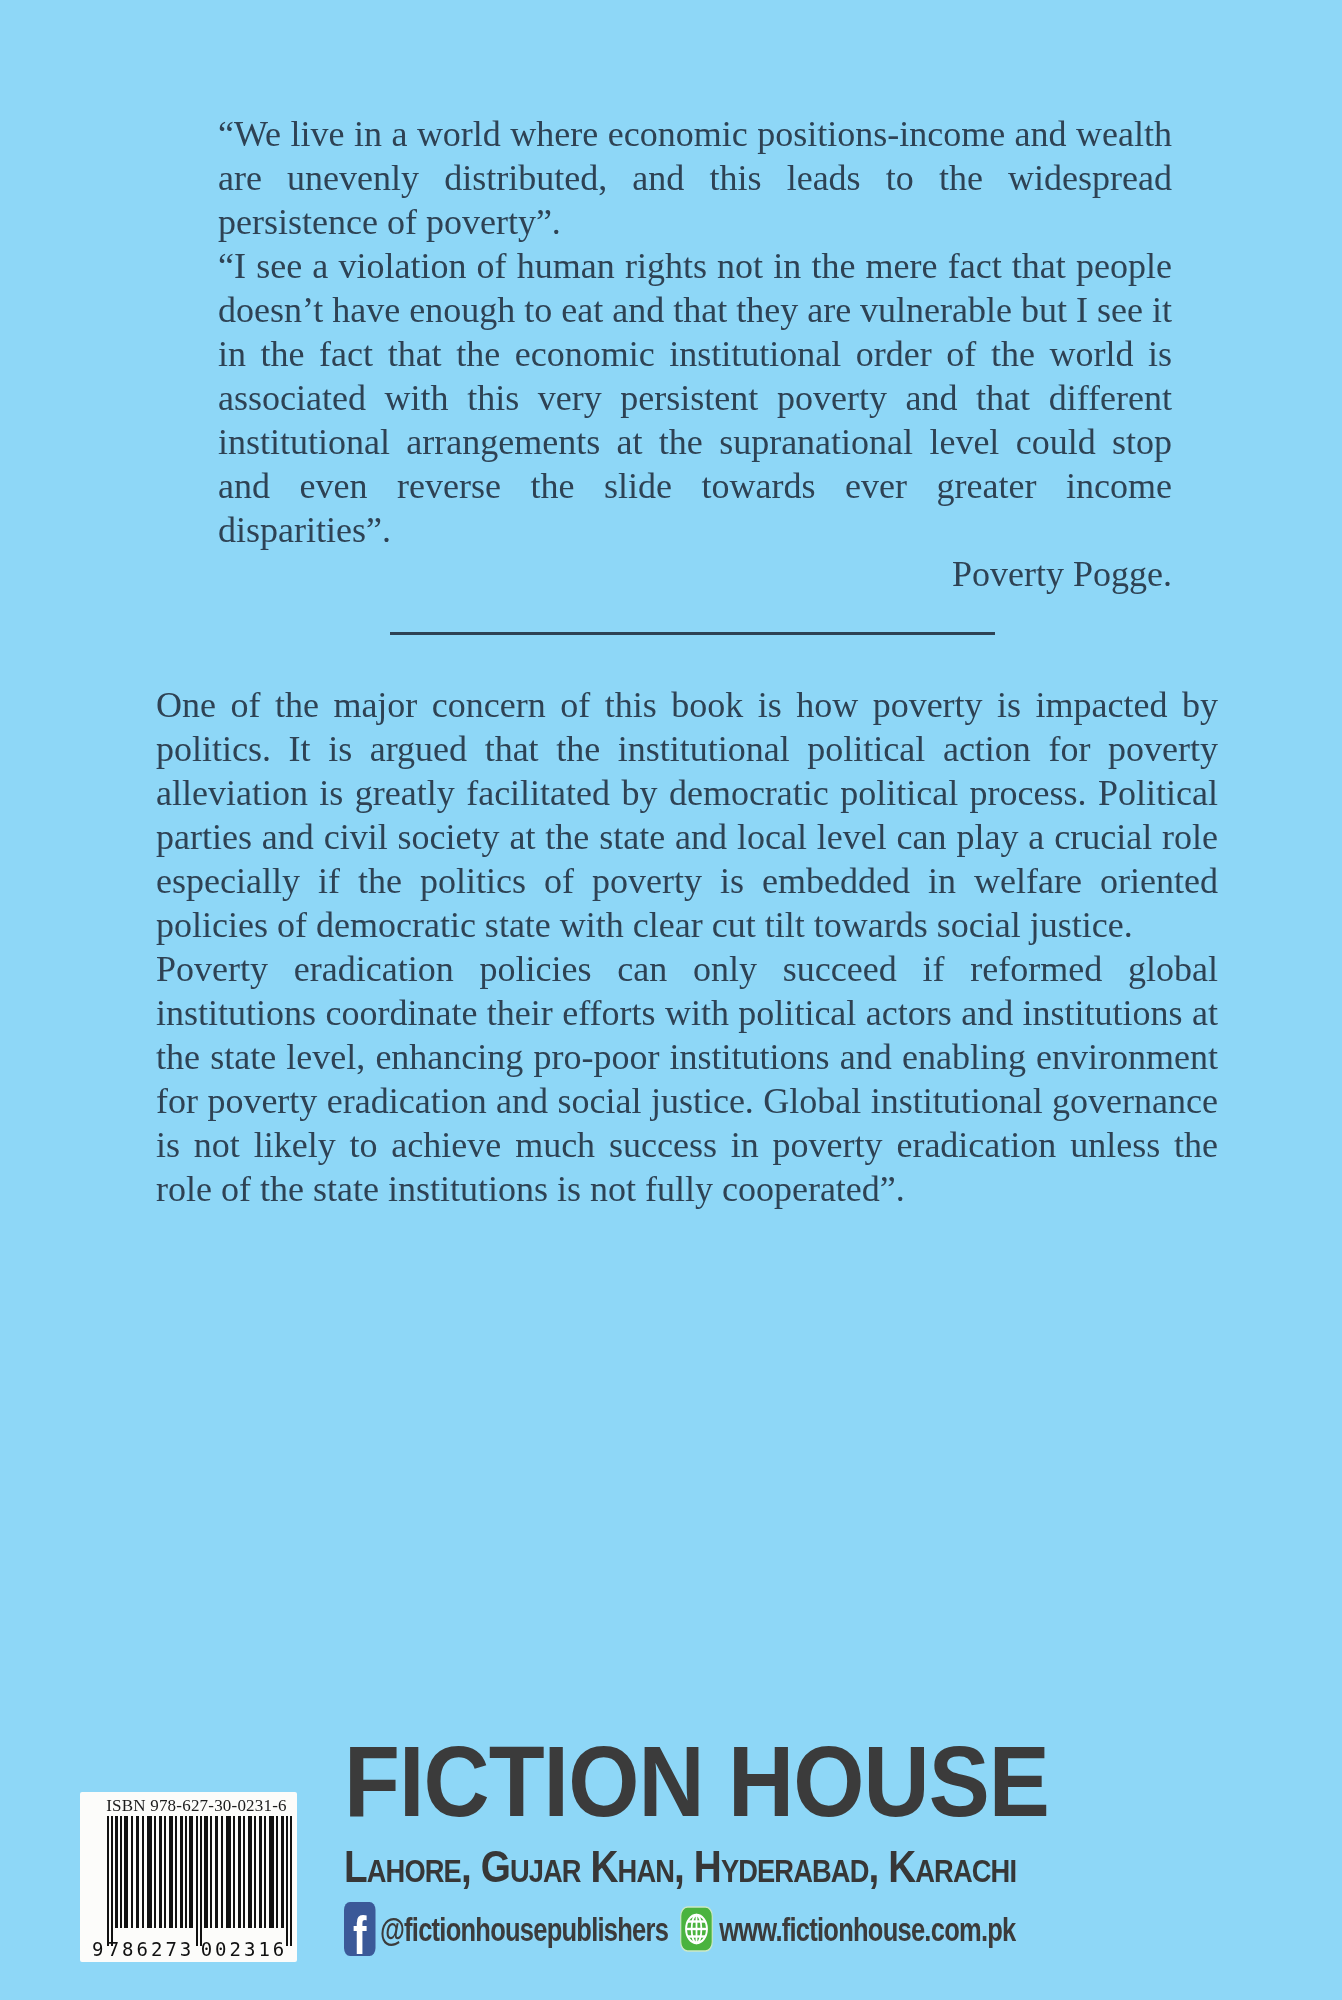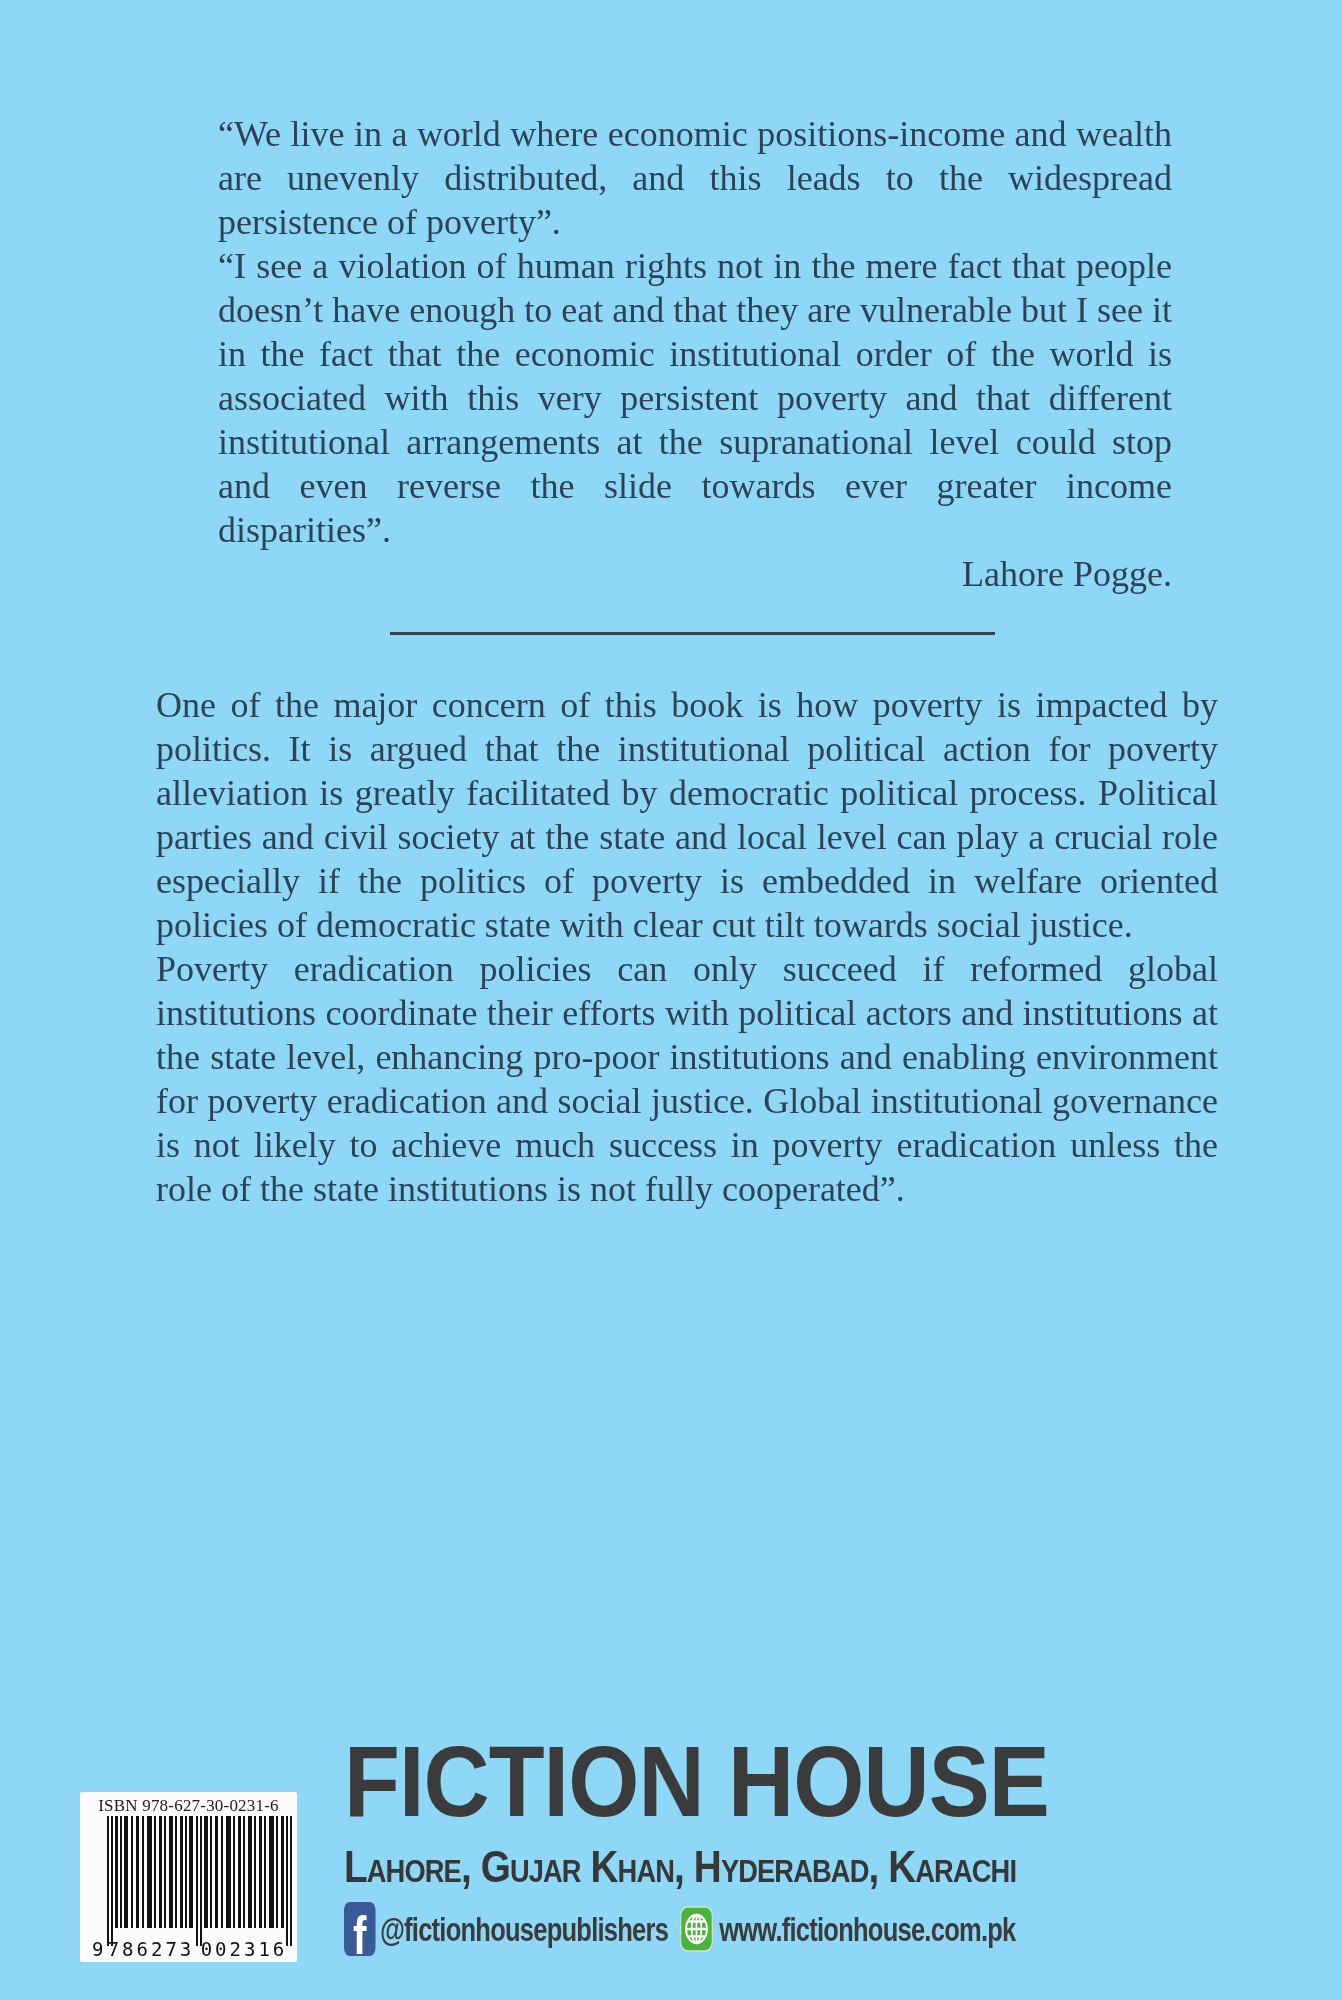--- a/index.html
+++ b/index.html
@@ -49,21 +49,21 @@
     left: 80px;
     top: 1792px;
     width: 217px;
     height: 170px;
     background: #fcfcfa;
     border-radius: 2px;
   }
   .isbn-label {
     position: absolute;
     top: 4px;
-    left: 0;
+    left: 8px;
     width: 100%;
     text-align: center;
     font-family: "Liberation Serif", serif;
     font-size: 17px;
     letter-spacing: 0.2px;
     color: #1c1c1c;
     white-space: nowrap;
   }
   .barcode-svg { position: absolute; left: 4px; top: 24px; }
   .publisher {
@@ -132,21 +132,21 @@
   .globe-icon { flex: 0 0 auto; margin: 0 8px 0 16px; }
 </style>
 </head>
 <body>
 
 <div class="page">
 
   <section class="quote-section">
     <p>“We live in a world where economic positions-income and wealth are unevenly distributed, and this leads to the widespread persistence of poverty”.</p>
     <p>“I see a violation of human rights not in the mere fact that people doesn’t have enough to eat and that they are vulnerable but I see it in the fact that the economic institutional order of the world is associated with this very persistent poverty and that different institutional arrangements at the supranational level could stop and even reverse the slide towards ever greater income disparities”.</p>
-    <p class="attribution">Lahore Pogge.</p>
+    <p class="attribution">Poverty Pogge.</p>
   </section>
 
   <div class="divider-wrap">
     <div class="divider"></div>
   </div>
 
   <section class="description-section">
     <p>One of the major concern of this book is how poverty is impacted by politics. It is argued that the institutional political action for poverty alleviation is greatly facilitated by democratic political process. Political parties and civil society at the state and local level can play a crucial role especially if the politics of poverty is embedded in welfare oriented policies of democratic state with clear cut tilt towards social justice.</p>
     <p>Poverty eradication policies can only succeed if reformed global institutions coordinate their efforts with political actors and institutions at the state level, enhancing pro-poor institutions and enabling environment for poverty eradication and social justice. Global institutional governance is not likely to achieve much success in poverty eradication unless the role of the state institutions is not fully cooperated”.</p>
   </section>

